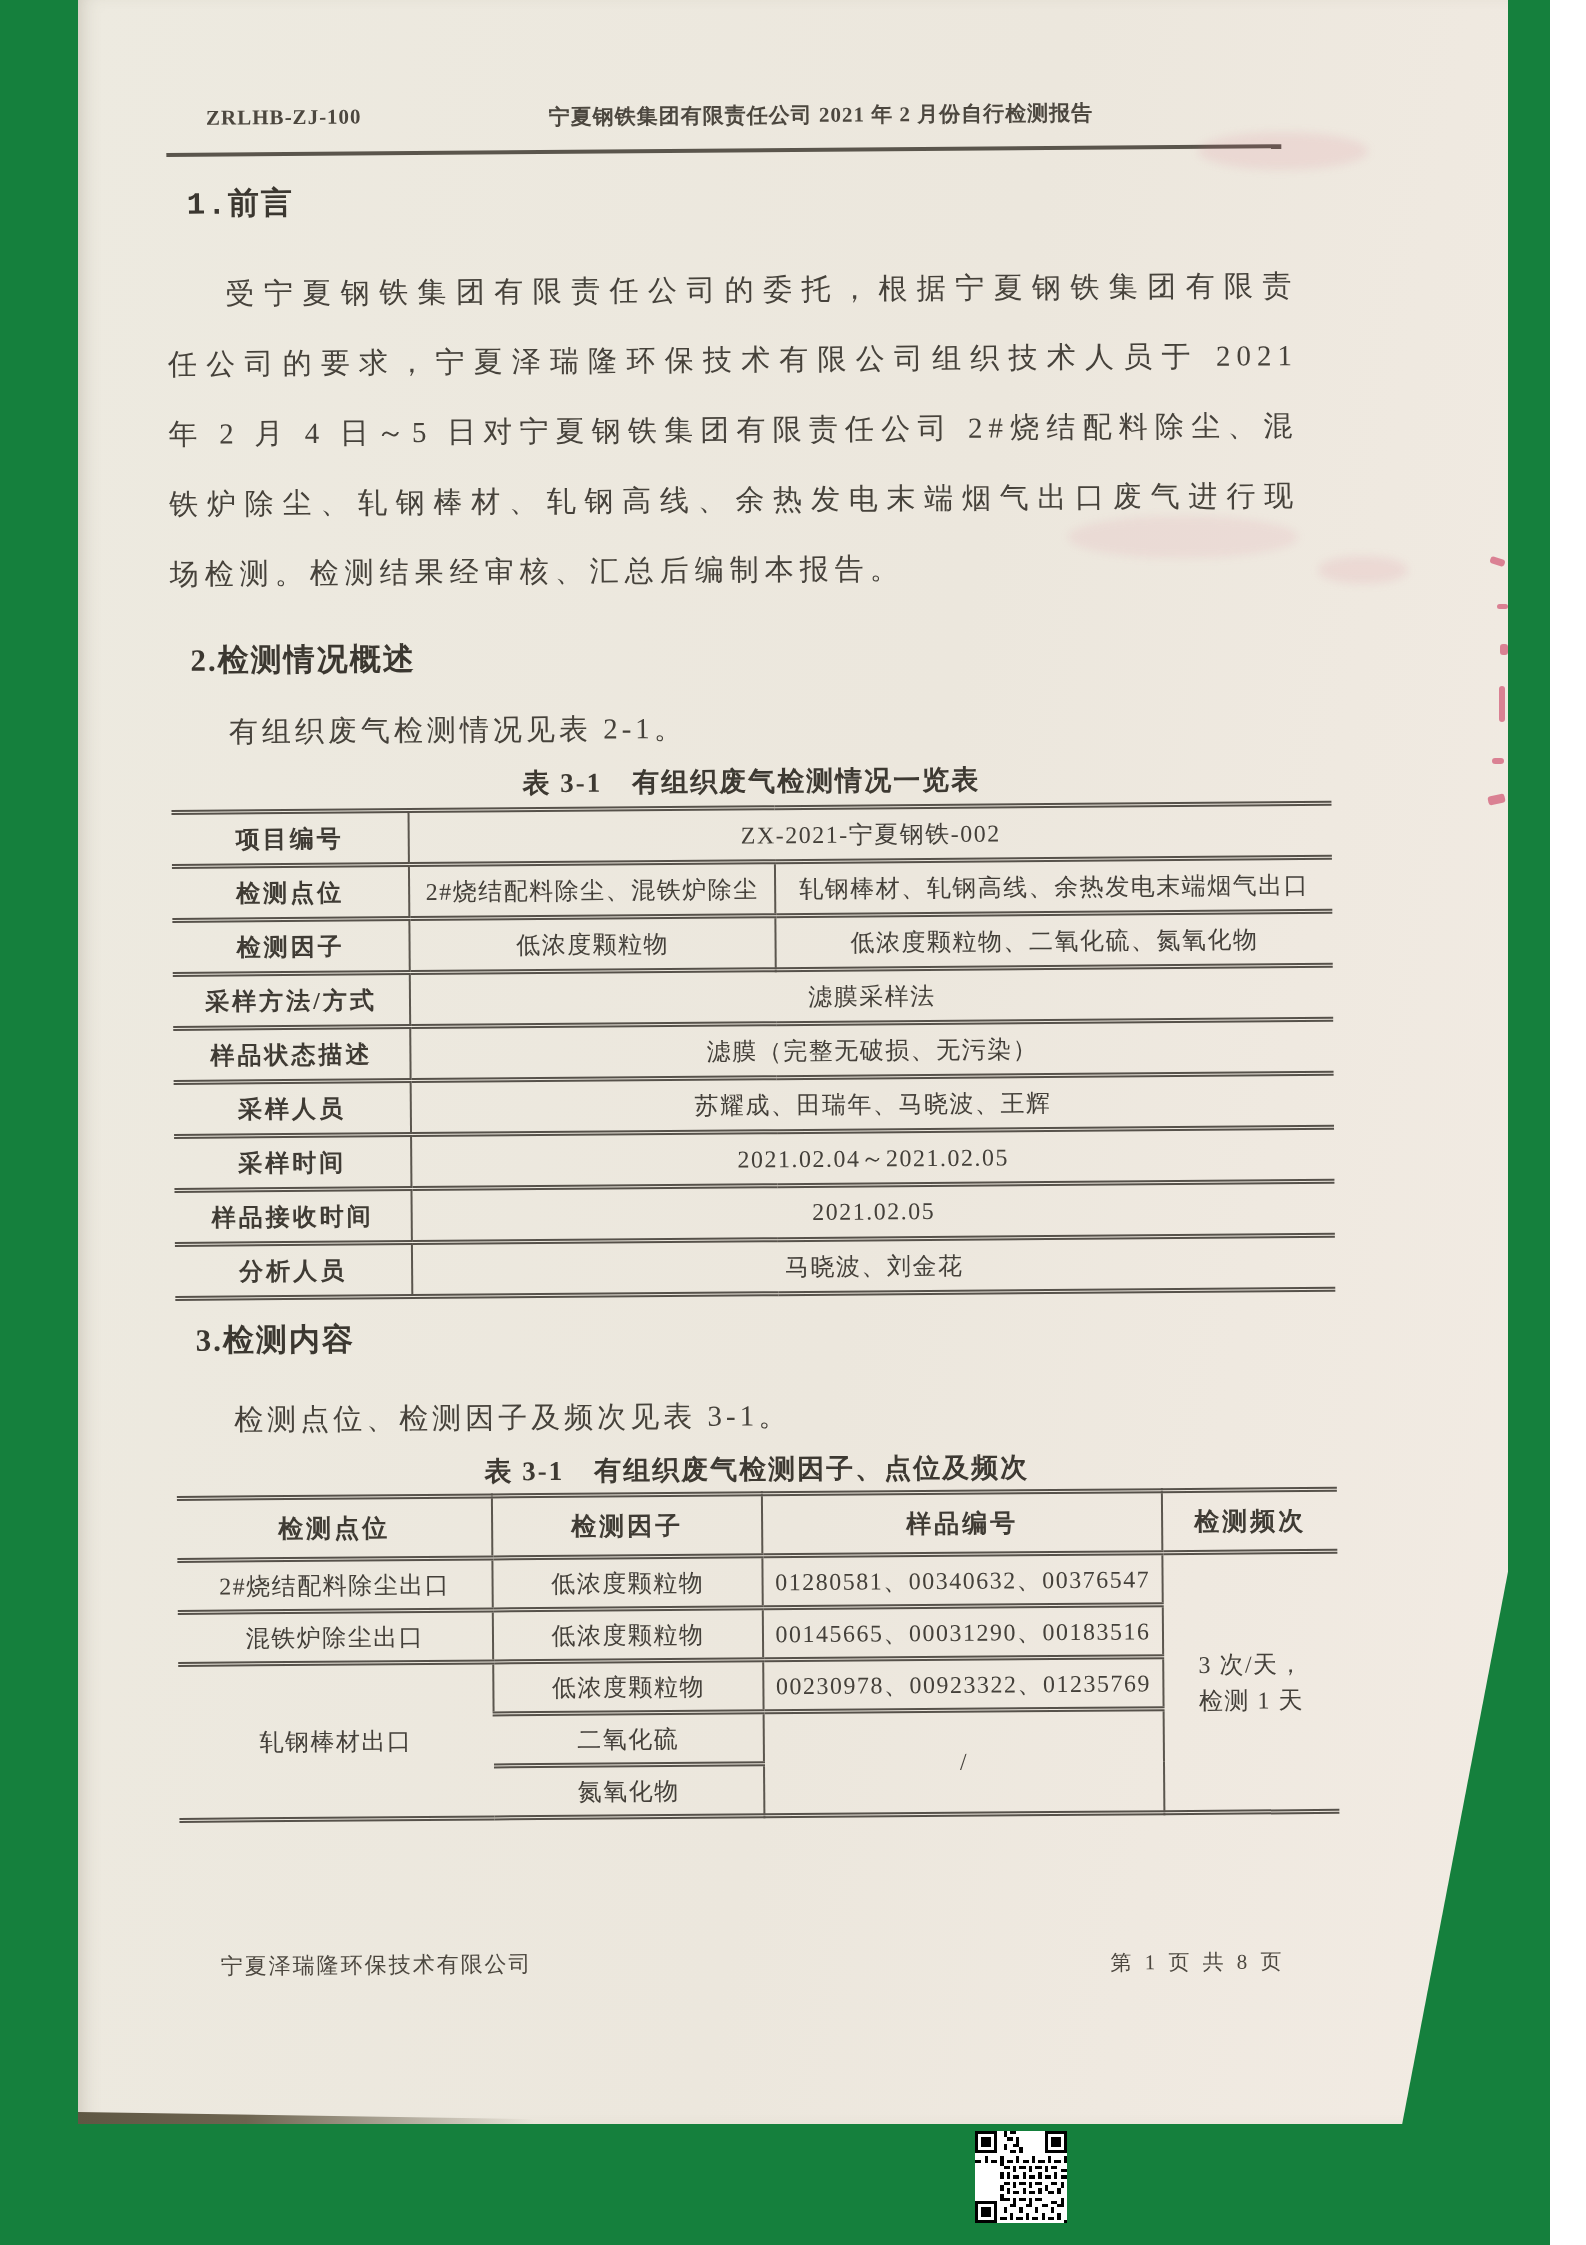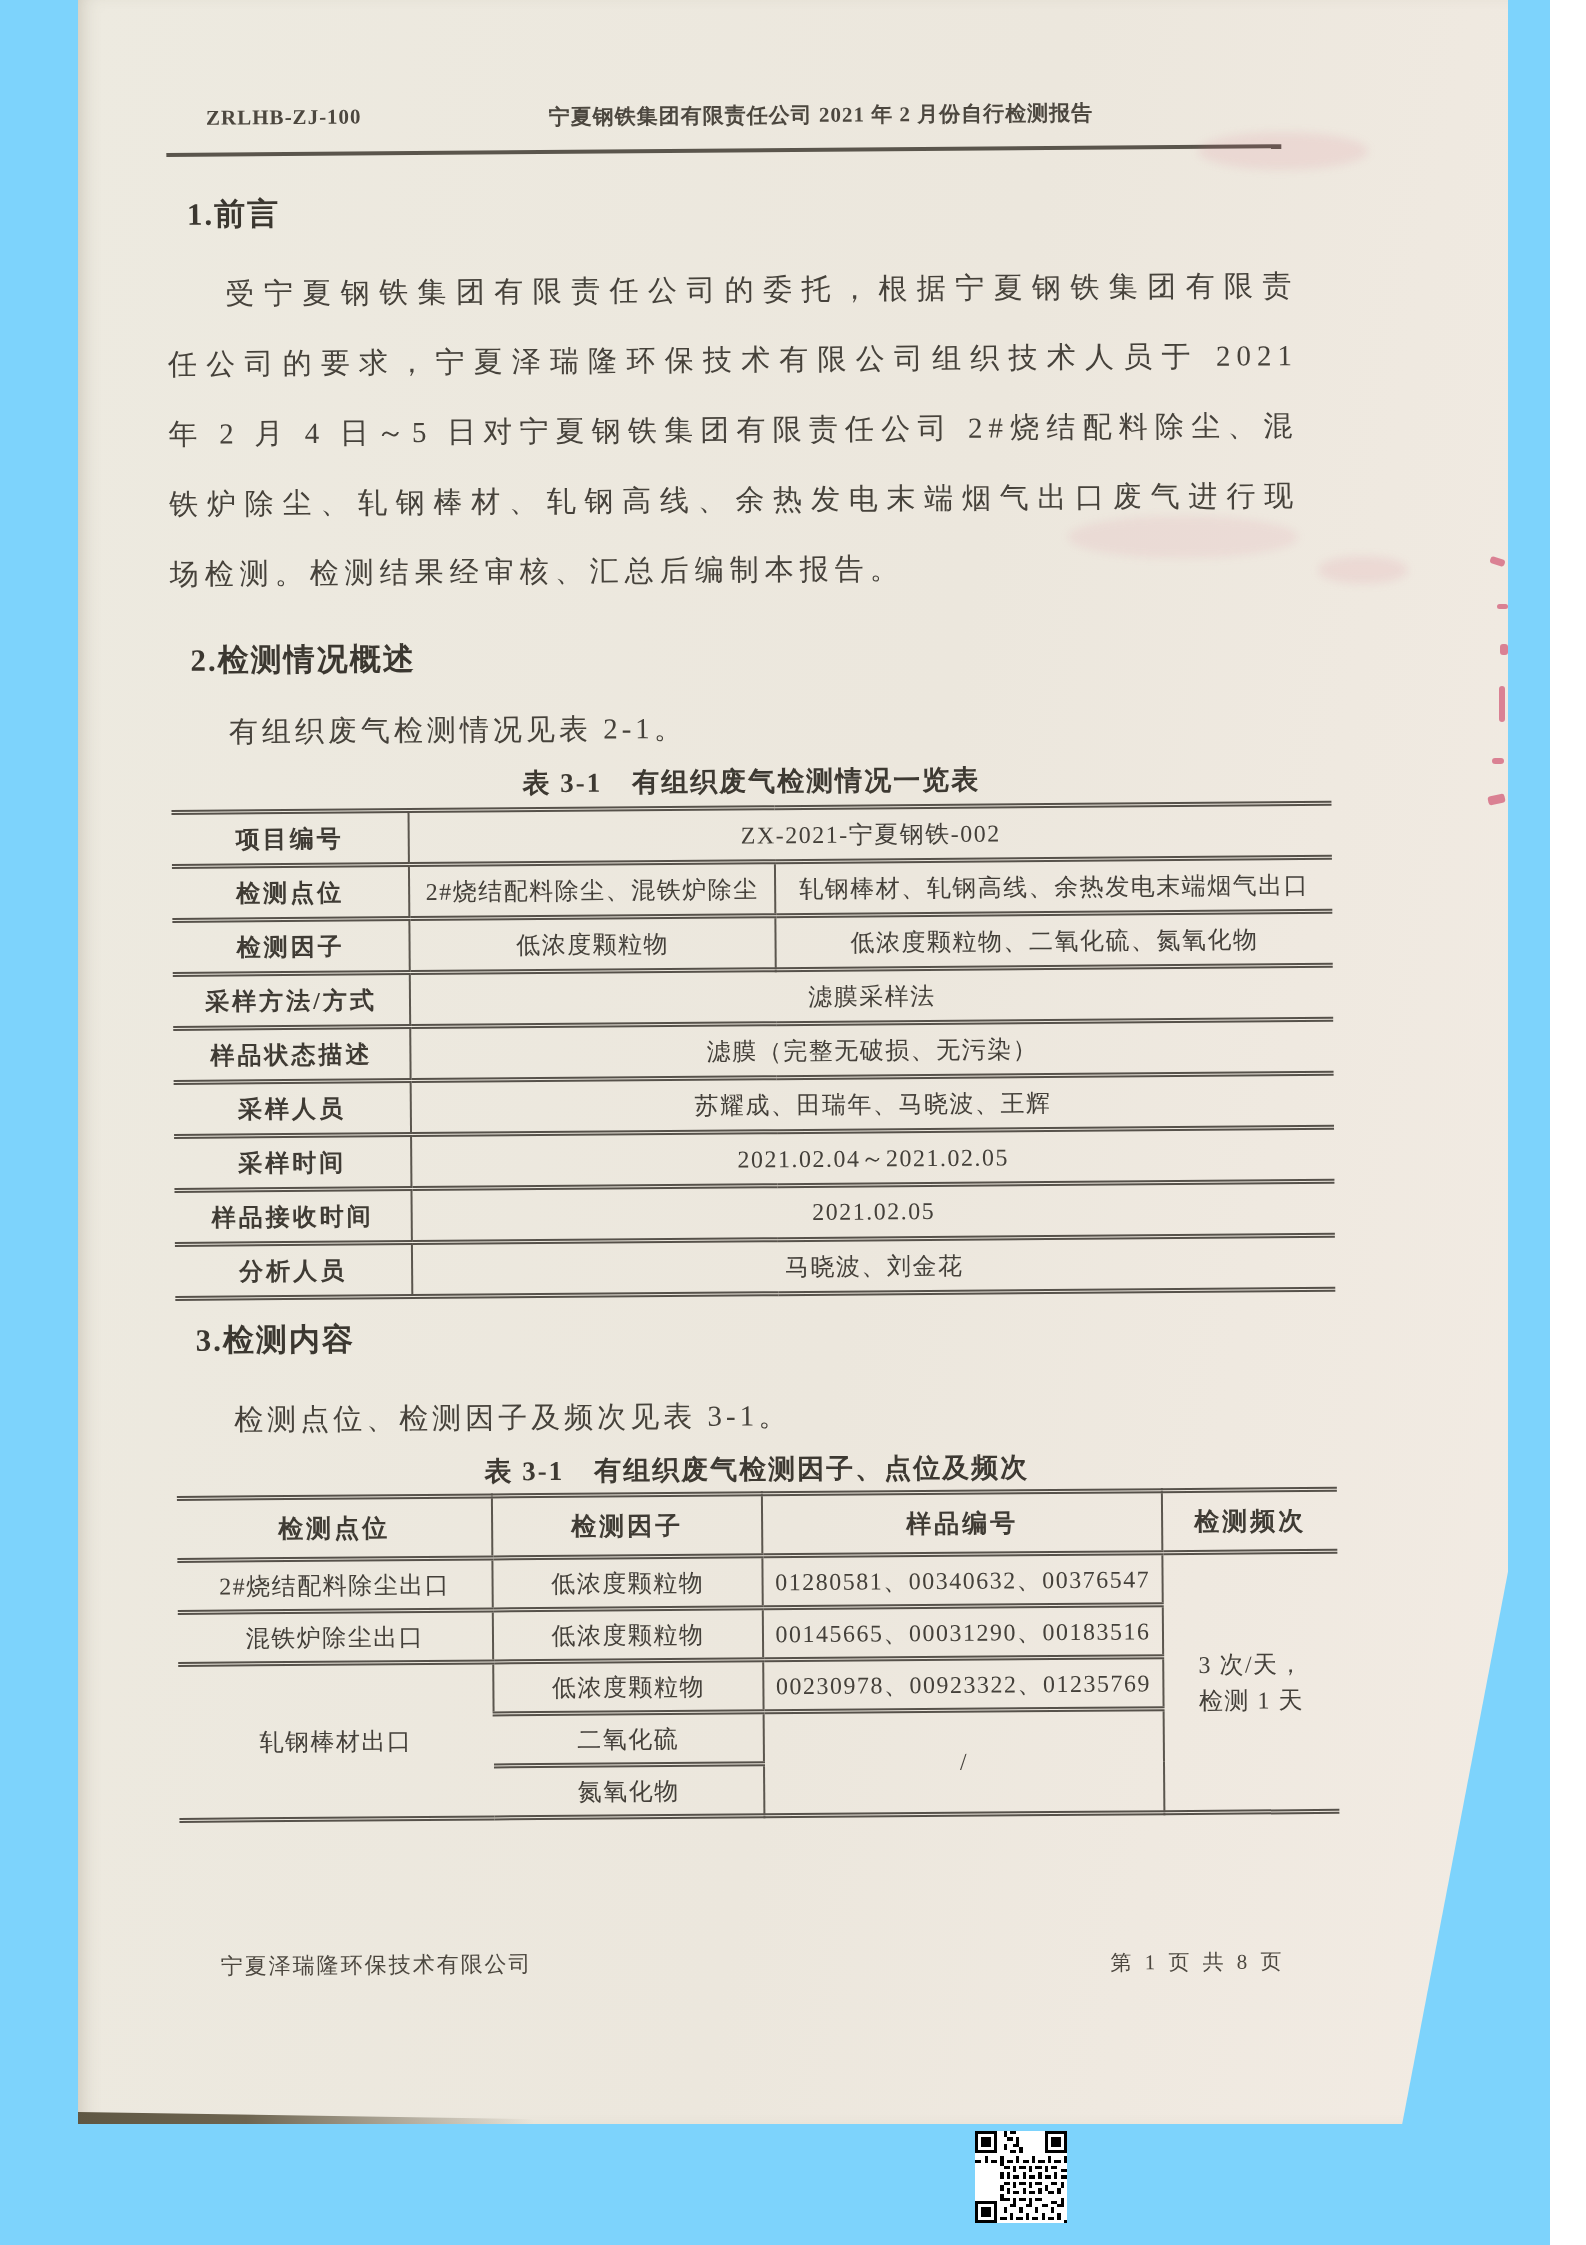--- a/index.html
+++ b/index.html
@@ -1,17 +1,17 @@
 <!DOCTYPE html>
 <html><head>
 <meta charset="utf-8">
 <style>
   html,body{margin:0;padding:0;width:1586px;height:2245px;background:#ffffff;overflow:hidden;
     font-family:"Liberation Serif","DejaVu Serif",serif;}
-  .canvas{position:relative;width:1550px;height:2245px;background:#7dd3fc;}
+  .canvas{position:relative;width:1550px;height:2245px;background:#15803d;}
 
   
   .page{position:absolute;left:78px;top:0;width:1430px;height:2124px;
     background:linear-gradient(100deg,#edeae0 0%,#ece7dd 55%,#f2ebe3 100%);
     clip-path:polygon(0 0,100% 0,100% 74%,92.6% 100%,0 100%);
     box-shadow:inset 14px 0 22px -14px rgba(95,85,62,.30);}
   .content{position:absolute;inset:0;transform:rotate(-0.45deg);transform-origin:600px 1000px;color:#45413a;}
 
   .abs{position:absolute;}
   .hdr-code{left:135px;top:102px;font-size:21px;font-weight:700;letter-spacing:1px;color:#4c473f;}
@@ -65,21 +65,21 @@
 
 <div class="canvas">
 
   <div class="page">
     <div class="content">
 
       <div class="abs hdr-code">ZRLHB-ZJ-100</div>
       <div class="abs hdr-title">宁夏钢铁集团有限责任公司 2021 年 2 月份自行检测报告</div>
       <div class="abs hdr-rule"></div>
 
-      <div class="abs sec-title" style="left:115px;top:190px;">1.前言</div>
+      <div class="abs sec-title" style="left:115px;top:179px;font-family:Liberation Mono, monospace;">1.前言</div>
       <div class="abs para" style="left:95px;top:255px;">
         <div class="pline first">受宁夏钢铁集团有限责任公司的委托，根据宁夏钢铁集团有限责</div>
         <div class="pline">任公司的要求，宁夏泽瑞隆环保技术有限公司组织技术人员于 2021</div>
         <div class="pline">年 2 月 4 日～5 日对宁夏钢铁集团有限责任公司 2#烧结配料除尘、混</div>
         <div class="pline">铁炉除尘、轧钢棒材、轧钢高线、余热发电末端烟气出口废气进行现</div>
         <div class="pline last">场检测。检测结果经审核、汇总后编制本报告。</div>
       </div>
 
       <div class="abs sec-title" style="left:115px;top:636px;">2.检测情况概述</div>
       <div class="abs para intro" style="left:95px;top:698px;">有组织废气检测情况见表 2-1。</div>

